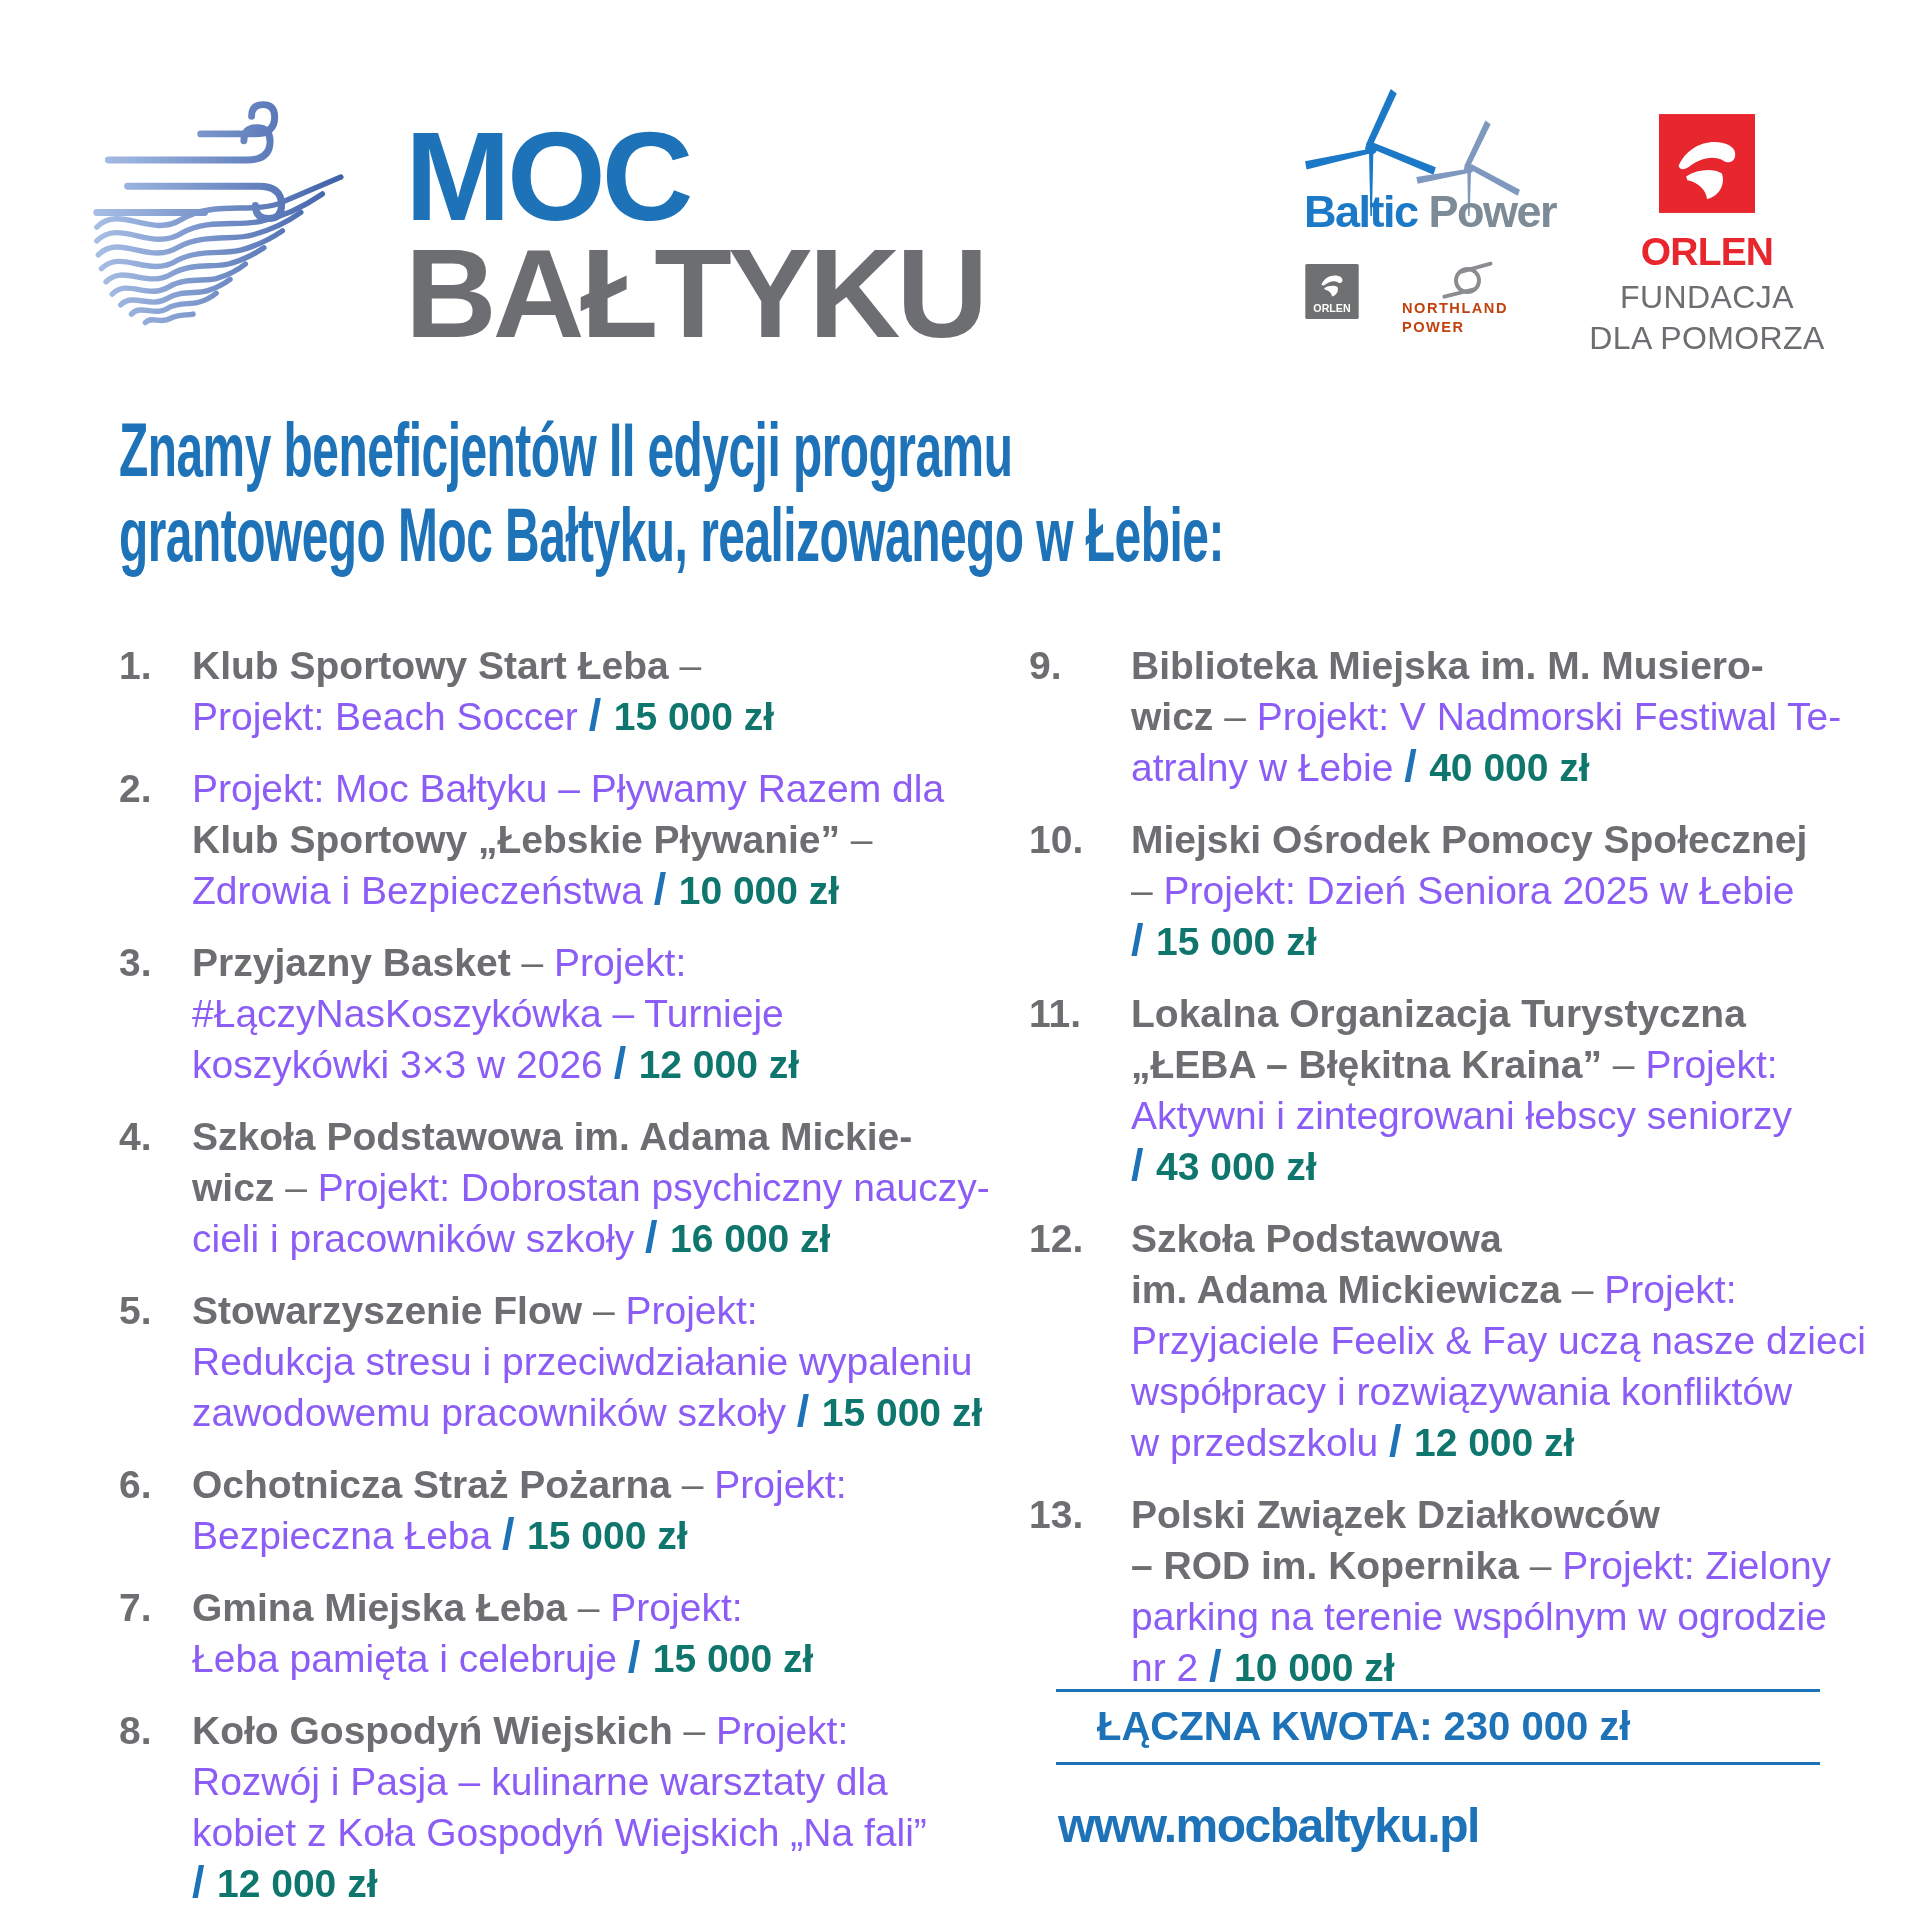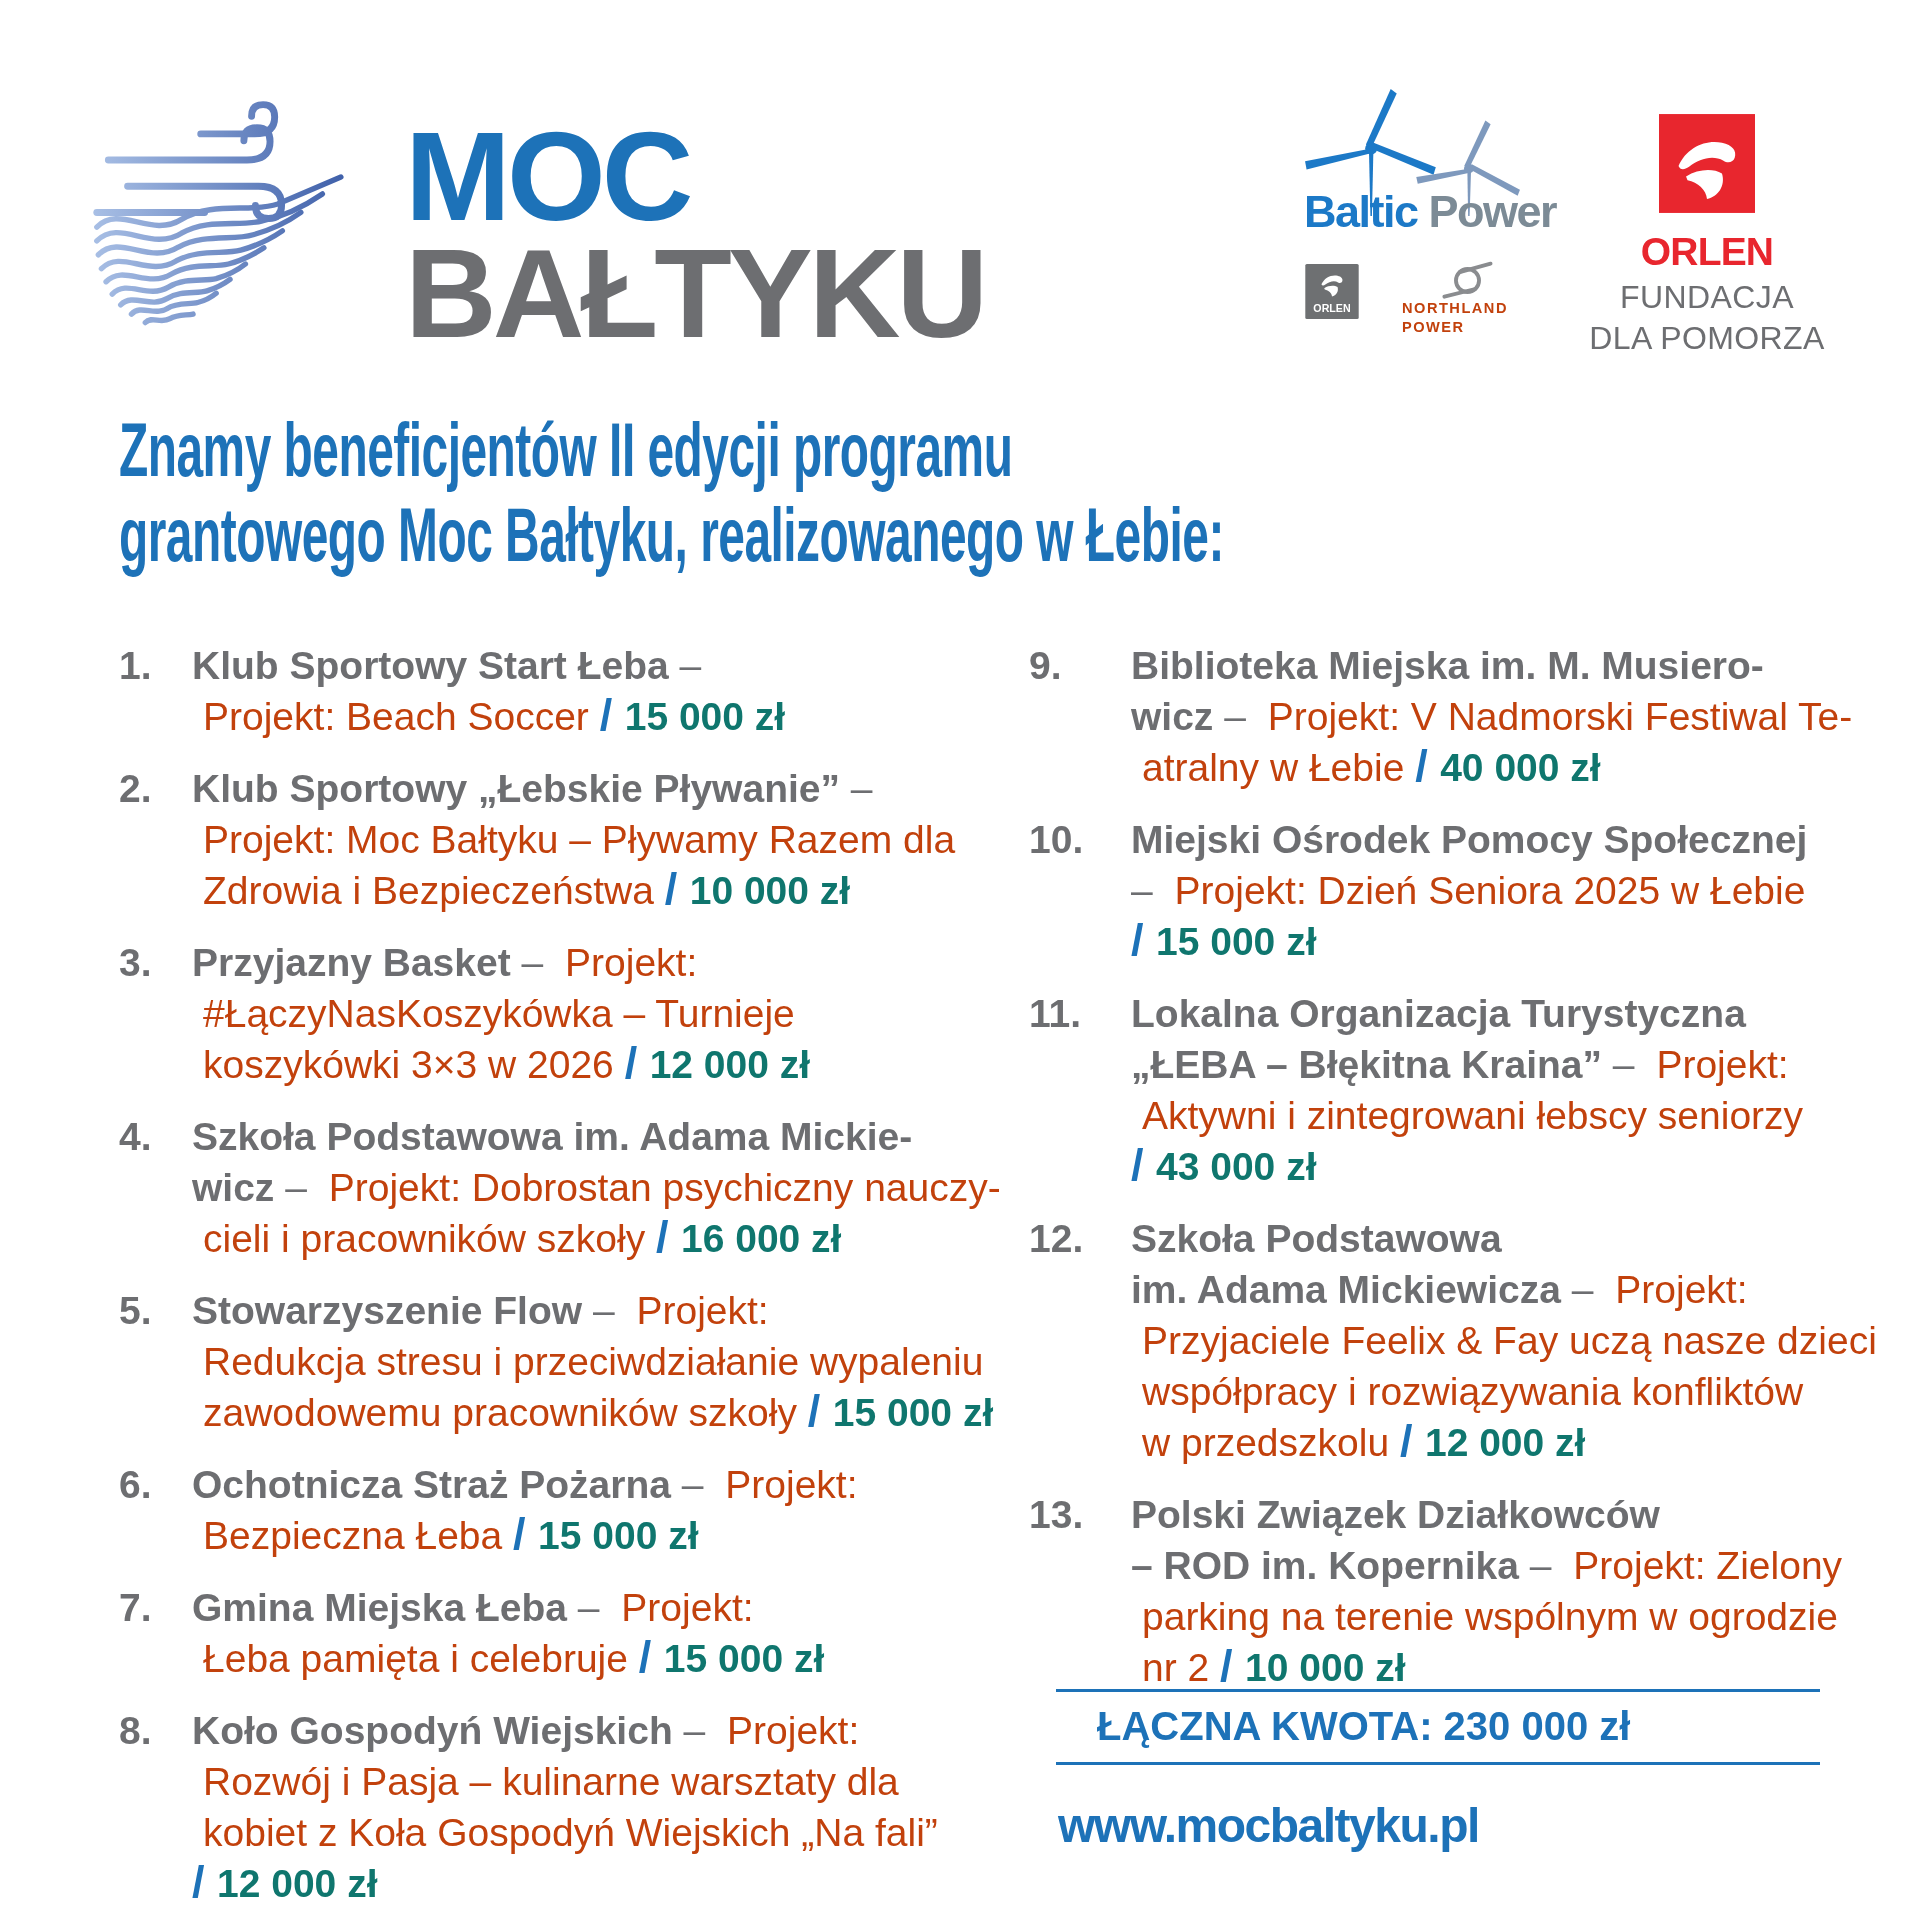--- a/index.html
+++ b/index.html
@@ -34,21 +34,21 @@
   
   .col{position:absolute;top:640px;font-size:39px;line-height:51px;}
   .col-left{left:119px;width:909px;}
   .col-right{left:1029px;width:898px;}
   .item{display:flex;margin-bottom:21px;}
   .num{flex:0 0 73px;font-weight:bold;color:#6D6E71;}
   .col-right .num{flex:0 0 102px;}
   .line{white-space:nowrap;}
   .seg-o{font-weight:bold;color:#6D6E71;}
   .seg-g{color:#6D6E71;}
-  .seg-p{color:#c2410c;margin-left:11px;}
+  .seg-p{color:#8b5cf6;}
   .seg-s{color:#1D72B8;font-weight:bold;font-size:45px;line-height:1;}
   .seg-a{color:#0f766e;font-weight:bold;}
 
   
   .summary{position:absolute;left:1056px;top:1689px;width:764px;
            border-top:3.9px solid #1D72B8;border-bottom:3.9px solid #1D72B8;
            padding:12.3px 0 12.3px 41px;box-sizing:border-box;}
   .summary-label{font-size:40px;font-weight:bold;color:#1D72B8;letter-spacing:0;}
   .website{position:absolute;left:1058px;top:1798px;font-size:48px;font-weight:bold;
            color:#1D72B8;letter-spacing:-1.5px;white-space:nowrap;}
@@ -148,22 +148,22 @@
       <div class="item">
         <div class="num">1.</div>
         <div class="body">
           <div class="line"><span class="seg-o">Klub Sportowy Start Łeba</span><span class="seg-g"> –</span></div>
           <div class="line"><span class="seg-p">Projekt: Beach Soccer </span><span class="seg-s">/ </span><span class="seg-a">15 000 zł</span></div>
         </div>
       </div>
       <div class="item">
         <div class="num">2.</div>
         <div class="body">
+          <div class="line"><span class="seg-p">Projekt: Moc Bałtyku – Pływamy Razem dla</span></div>
           <div class="line"><span class="seg-o">Klub Sportowy „Łebskie Pływanie”</span><span class="seg-g"> –</span></div>
-          <div class="line"><span class="seg-p">Projekt: Moc Bałtyku – Pływamy Razem dla</span></div>
           <div class="line"><span class="seg-p">Zdrowia i Bezpieczeństwa </span><span class="seg-s">/ </span><span class="seg-a">10 000 zł</span></div>
         </div>
       </div>
       <div class="item">
         <div class="num">3.</div>
         <div class="body">
           <div class="line"><span class="seg-o">Przyjazny Basket</span><span class="seg-g"> – </span><span class="seg-p">Projekt:</span></div>
           <div class="line"><span class="seg-p">#ŁączyNasKoszykówka – Turnieje</span></div>
           <div class="line"><span class="seg-p">koszykówki 3×3 w 2026 </span><span class="seg-s">/ </span><span class="seg-a">12 000 zł</span></div>
         </div>

